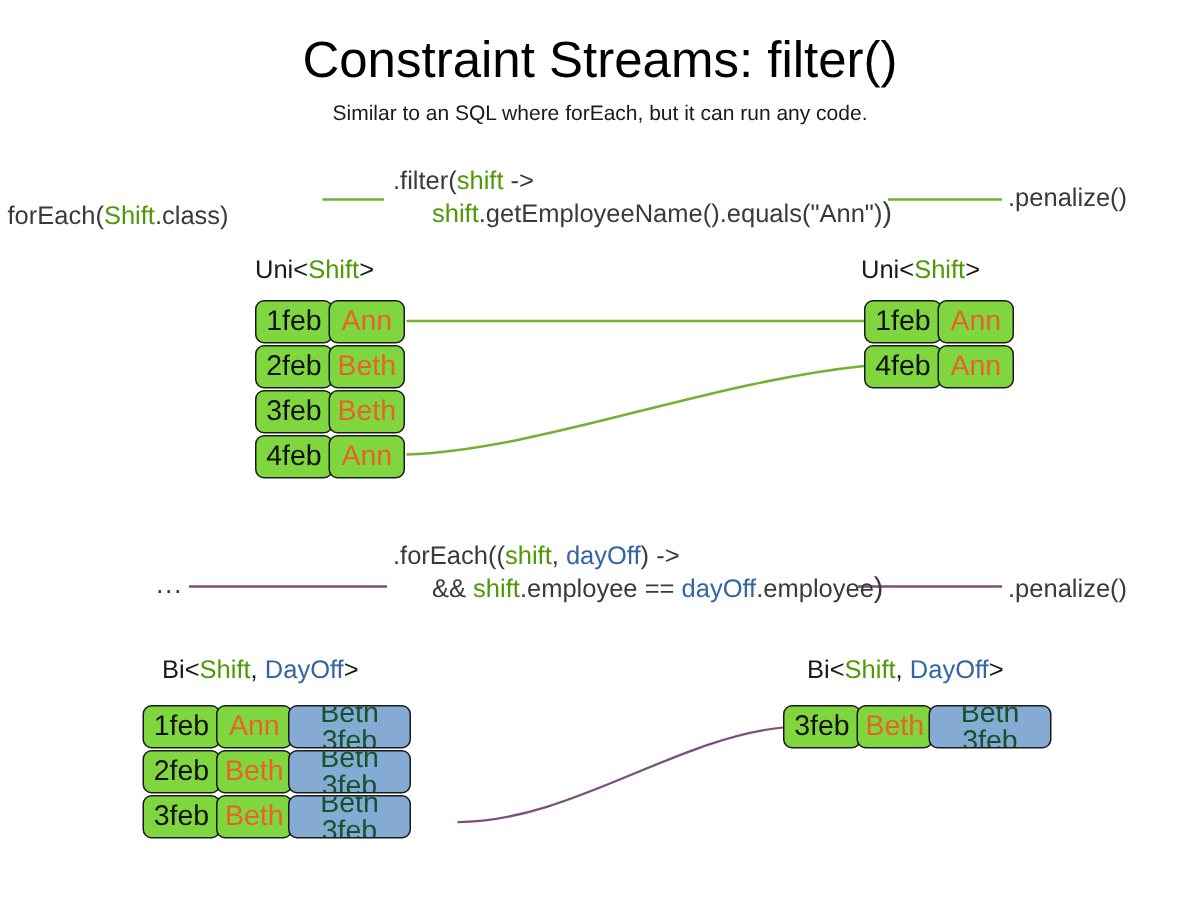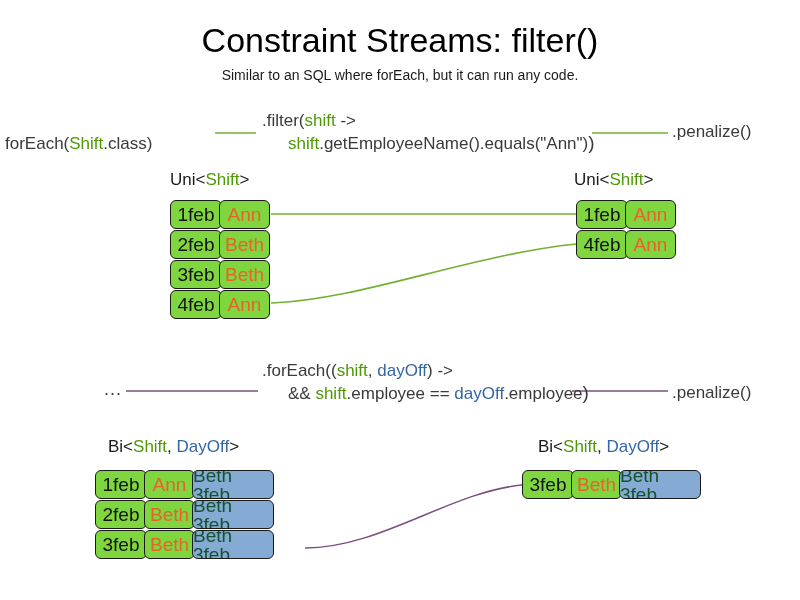--- a/index.html
+++ b/index.html
@@ -95,20 +95,21 @@
   .fact-table {
     position: absolute;
     display: flex;
     flex-direction: column;
   }
   .fact-row {
     display: flex;
     flex-direction: row;
     height: 29px;
     margin-bottom: 1px;
+    text-align: center;
   }
   .cell {
     box-sizing: border-box;
     height: 29px;
     border: 1.6px solid #1a1a1a;
     border-radius: 6px;
     display: flex;
     align-items: center;
     justify-content: center;
     font-size: 19px;

